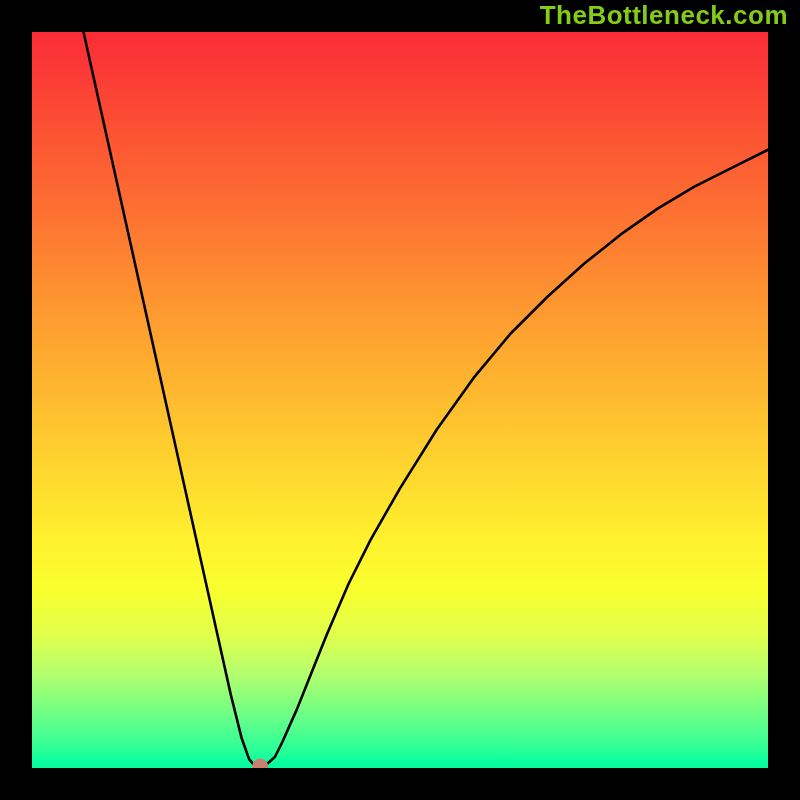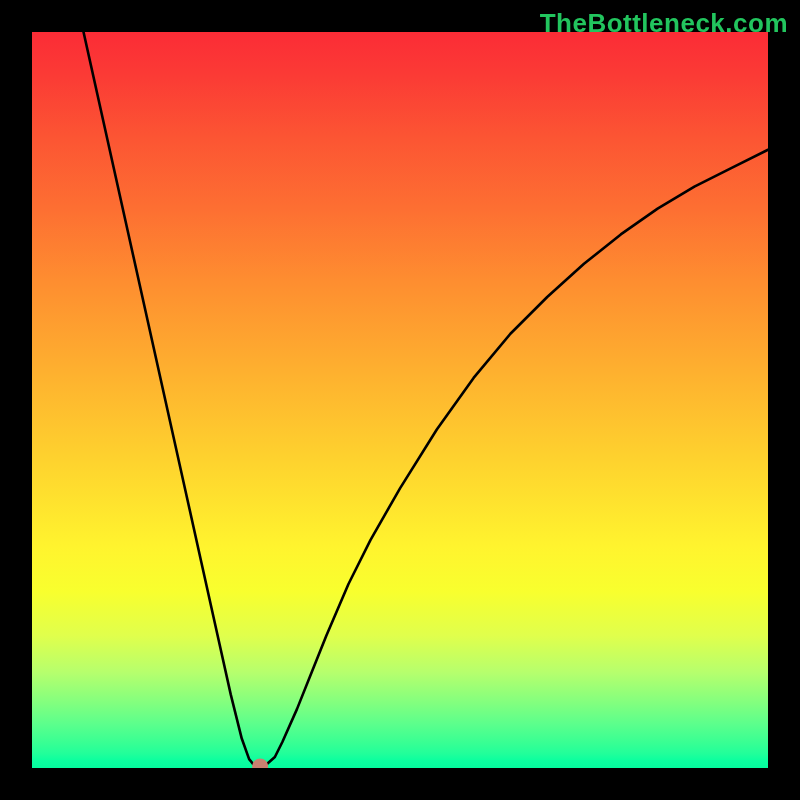--- a/index.html
+++ b/index.html
@@ -12,23 +12,23 @@
     overflow: hidden;
   }
   .frame {
     position: relative;
     width: 800px;
     height: 800px;
     background: #000;
   }
   .watermark {
     position: absolute;
-    top: 8px;
+    top: 0;
     right: 12px;
-    color: #22c55e;
+    color: #84cc16;
     font-size: 26px;
     font-weight: 600;
     letter-spacing: 0.5px;
     z-index: 5;
     user-select: none;
   }
   .plot-area {
     position: absolute;
     left: 32px;
     top: 32px;

